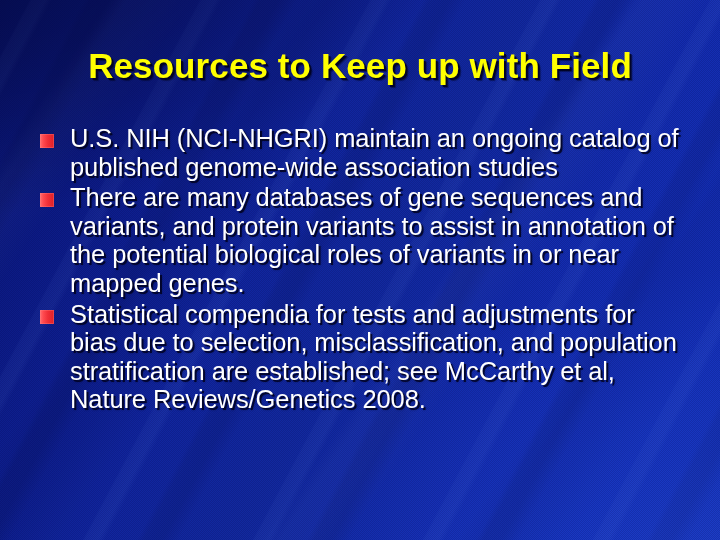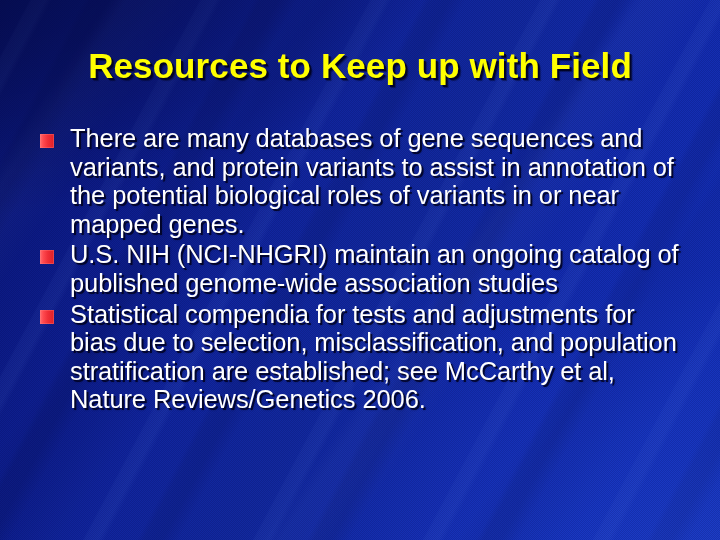--- a/index.html
+++ b/index.html
@@ -149,28 +149,28 @@
   <div class="bg-layer bg-corner-dark"></div>
   <div class="bg-layer bg-corner-light"></div>
   <div class="bg-layer bg-dither"></div>
 
   <div id="title">Resources to Keep up with Field</div>
 
   <div id="body">
 
     <div class="bullet-row">
       <span class="bullet-marker"></span>
+      <span class="bullet-text">U.S. NIH (NCI-NHGRI) maintain an ongoing catalog of published genome-wide association studies</span>
+    </div>
+
+    <div class="bullet-row">
+      <span class="bullet-marker"></span>
       <span class="bullet-text">There are many databases of gene sequences and variants, and protein variants to assist in annotation of the potential biological roles of variants in or near mapped genes.</span>
     </div>
 
     <div class="bullet-row">
       <span class="bullet-marker"></span>
-      <span class="bullet-text">U.S. NIH (NCI-NHGRI) maintain an ongoing catalog of published genome-wide association studies</span>
-    </div>
-
-    <div class="bullet-row">
-      <span class="bullet-marker"></span>
-      <span class="bullet-text">Statistical compendia for tests and adjustments for bias due to selection, misclassification, and population stratification are established; see McCarthy et al, Nature Reviews/Genetics 2006.</span>
+      <span class="bullet-text">Statistical compendia for tests and adjustments for bias due to selection, misclassification, and population stratification are established; see McCarthy et al, Nature Reviews/Genetics 2008.</span>
     </div>
 
 
   </div>
 </div>
 
 </body></html>

